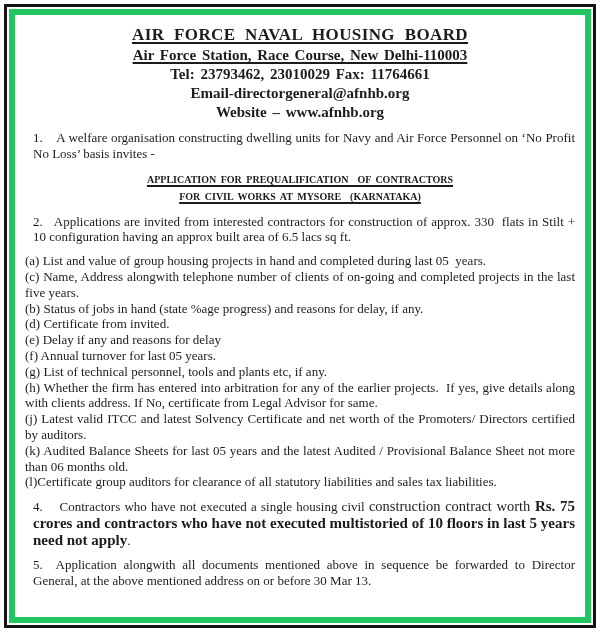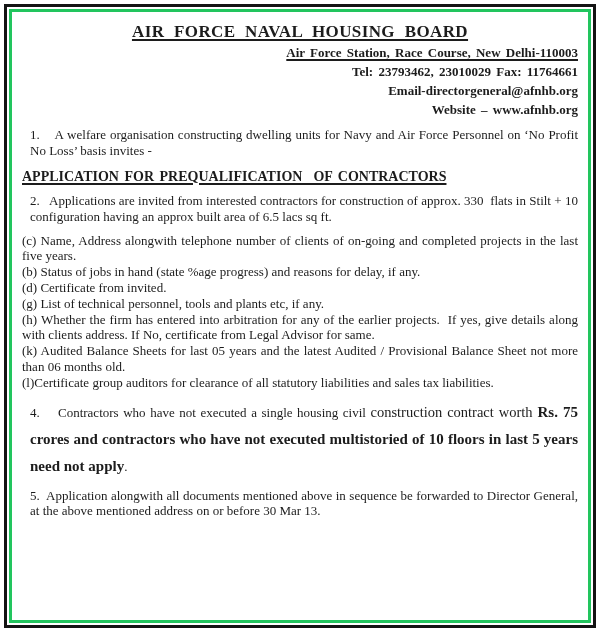--- a/index.html
+++ b/index.html
@@ -26,71 +26,70 @@
     left: 4px;
     top: 4px;
     width: 592px;
     height: 624px;
     box-sizing: border-box;
     border: 3px solid #141414;
     padding: 2px;
     background: #ffffff;
   }
   .sheet-inner {
-    border: 3px solid #22c55e;
+    border: 6px solid #22c55e;
     box-sizing: border-box;
     height: 100%;
     padding: 7px 10px 6px 10px;
     overflow: hidden;
     background: #ffffff;
   }
   .doc-header {
     text-align: center;
     font-weight: bold;
     margin-top: 2px;
   }
   .org-name {
     font-size: 17px;
     line-height: 22px;
     letter-spacing: 0.4px;
     word-spacing: 5px;
   }
   .hline {
-    font-size: 13px;
+    font-size: 15px;
     line-height: 19px;
     word-spacing: 2px;
-    text-align: right;
   }
   .u {
     text-decoration: underline;
     text-underline-offset: 2px;
     text-decoration-thickness: 1.5px;
   }
   .body-text {
     font-size: 13px;
     line-height: 15.8px;
     margin: 8px 0 0 0;
   }
   .j { text-align: justify; margin-left: 8px; }
   .notice-title {
-    text-align: left;
+    text-align: center;
     font-weight: bold;
-    font-size: 14px;
+    font-size: 10px;
     line-height: 17.5px;
     margin-top: 9px;
     word-spacing: 2px;
   }
   .req-list { margin-top: 8px; }
   .req-list > div {
     font-size: 13px;
     line-height: 15.8px;
     text-align: justify;
   }
   .para4 {
-    line-height: 26px;
+    line-height: 16px;
   }
   .para4 .grow { font-size: 14.5px; }
   .para4 .grow-bold { font-size: 15px; font-weight: bold; }
 </style>
 </head>
 <body>
 
 <div class="page">
   <div class="sheet">
     <div class="sheet-inner">
@@ -100,31 +99,36 @@
         <div class="hline u">Air Force Station, Race Course, New Delhi-110003</div>
         <div class="hline">Tel: 23793462, 23010029 Fax: 11764661</div>
         <div class="hline">Email-directorgeneral@afnhb.org</div>
         <div class="hline">Website – www.afnhb.org</div>
       </header>
 
       <p class="body-text j">1.&nbsp;&nbsp;&nbsp; A welfare organisation constructing dwelling units for Navy and Air Force Personnel on ‘No Profit No Loss’ basis invites -</p>
 
       <div class="notice-title">
         <div><span class="u">APPLICATION FOR PREQUALIFICATION&nbsp; OF CONTRACTORS</span></div>
+        <div><span class="u">FOR CIVIL WORKS AT MYSORE&nbsp; (KARNATAKA)</span></div>
       </div>
 
       <p class="body-text j">2.&nbsp;&nbsp; Applications are invited from interested contractors for construction of approx. 330&nbsp; flats in Stilt + 10 configuration having an approx built area of 6.5 lacs sq ft.</p>
 
 
       <div class="req-list">
+        <div>(a) List and value of group housing projects in hand and completed during last 05&nbsp; years.</div>
         <div>(c) Name, Address alongwith telephone number of clients of on-going and completed projects in the last five years.</div>
         <div>(b) Status of jobs in hand (state %age progress) and reasons for delay, if any.</div>
         <div>(d) Certificate from invited.</div>
+        <div>(e) Delay if any and reasons for delay</div>
+        <div>(f) Annual turnover for last 05 years.</div>
         <div>(g) List of technical personnel, tools and plants etc, if any.</div>
         <div>(h) Whether the firm has entered into arbitration for any of the earlier projects.&nbsp; If yes, give details along with clients address. If No, certificate from Legal Advisor for same.</div>
+        <div>(j) Latest valid ITCC and latest Solvency Certificate and net worth of the Promoters/ Directors certified by auditors.</div>
         <div>(k) Audited Balance Sheets for last 05 years and the latest Audited / Provisional Balance Sheet not more than 06 months old.</div>
         <div>(l)Certificate group auditors for clearance of all statutory liabilities and sales tax liabilities.</div>
       </div>
 
       <p class="body-text j para4"><span>4.&nbsp;&nbsp;&nbsp; Contractors who have not executed a single housing civil </span><span class="grow">construction contract worth </span><span class="grow-bold">Rs. 75 crores and contractors who have not executed multistoried of 10 floors in last 5 years need not apply</span><span>.</span></p>
 
       <p class="body-text j">5.&nbsp; Application alongwith all documents mentioned above in sequence be forwarded to Director General, at the above mentioned address on or before 30 Mar 13.</p>
 
     </div>
   </div>

